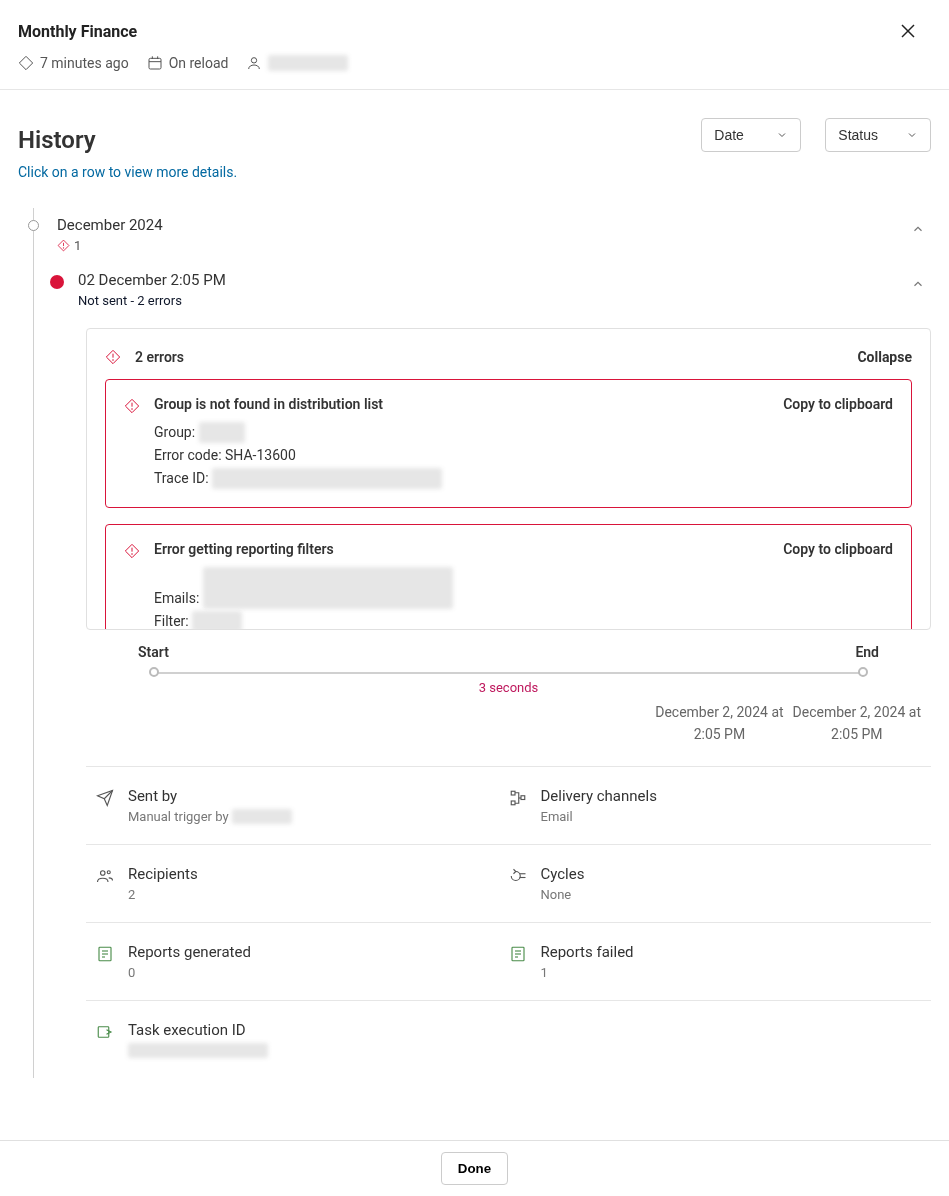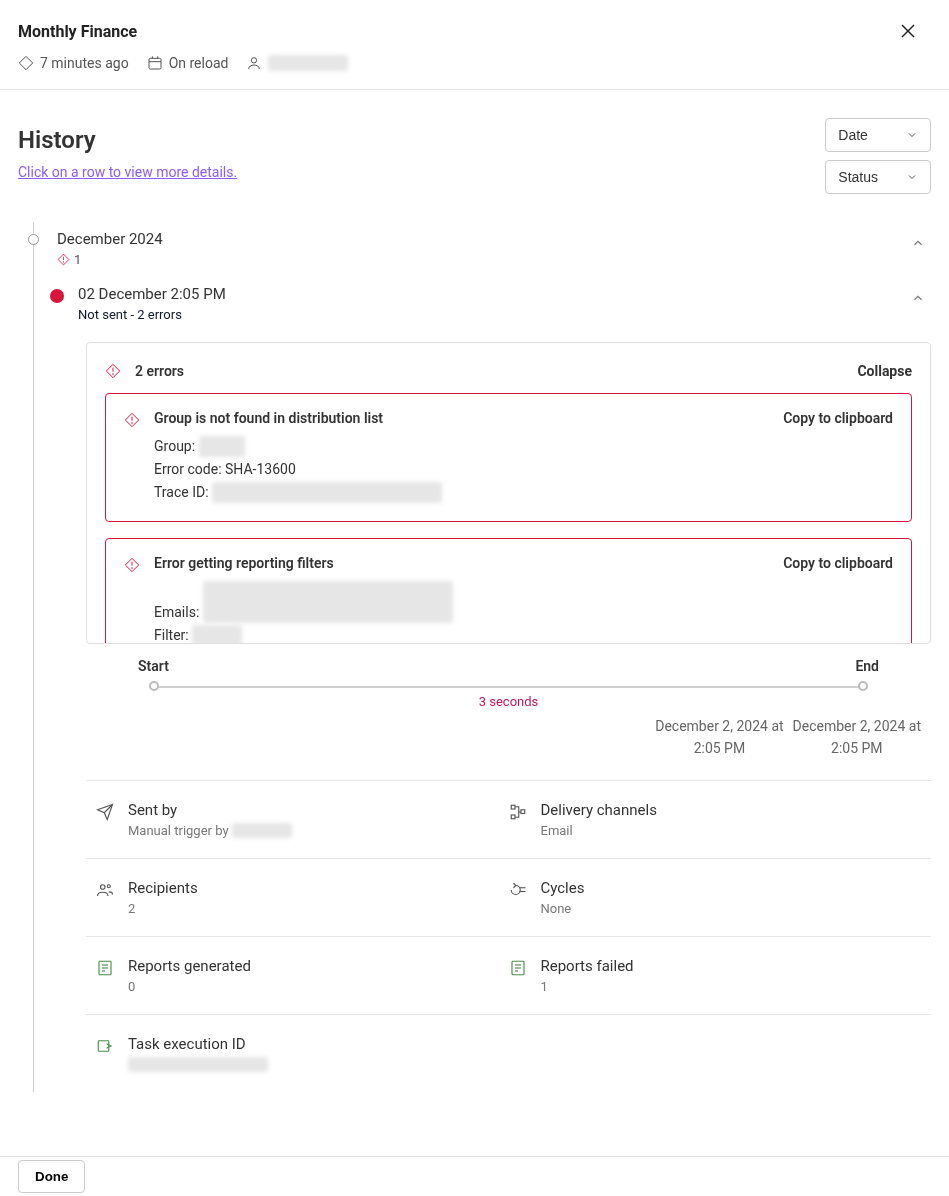--- a/index.html
+++ b/index.html
@@ -38,22 +38,22 @@
   .header-meta-item { display: flex; align-items: center; gap: 6px; font-size: 14px; }
   .header-meta-item svg { width: 16px; height: 16px; stroke: #555; fill: none; stroke-width:1.5; }
   .close-btn { position: absolute; top: 14px; right: 32px; cursor: pointer; }
   .close-btn svg { width: 18px; height: 18px; stroke: #222; stroke-width: 2; }
 
   .hr { border-top: 1px solid #e6e6e6; margin: 4px 0 0 0; }
 
   .content { padding: 28px 18px 40px 18px; }
   .content-head { display:flex; justify-content:space-between; align-items:flex-start; }
   .content-title { font-size: 24px; font-weight:600; color:#333; margin-bottom:10px;margin-top:8px;}
-  .content-sub { font-size:14px; color:#8b5cf6;text-decoration:underline; }
-  .filters { display:flex; gap:8px;flex-direction:column;}
+  .content-sub { font-size:14px; color:#0369a1; }
+  .filters { display:flex; gap:24px;}
   .filter-btn {
     border:1px solid #ccc; border-radius:4px; background:#fff;
     padding: 8px 12px; display:flex; align-items:center; gap:28px;
     font-size:14px; cursor:pointer; color:#333;
     min-width:100px; justify-content:space-between;
   }
   .filter-btn svg{ width:12px; height:12px; stroke:#555; stroke-width:2; fill:none;}
 
   .timeline { position:relative; margin-top:28px; margin-left:10px; }
   .vline {
@@ -135,23 +135,23 @@
   .info-row{
     display:flex; border-top:1px solid #e6e6e6; padding:20px 10px;
   }
   .info-cell{ flex:1; display:flex; gap:14px;}
   .info-cell svg{width:18px;height:18px; stroke:#555; fill:none; stroke-width:1.5; margin-top:2px;}
   .info-cell svg.green{stroke:#4a8c4a;}
   .info-title{font-size:15px; color:#333;}
   .info-sub{font-size:13px; color:#777; margin-top:4px;}
 
   .footer {
-    position:absolute; bottom:0; left:0; right:0; height:40px;
+    position:absolute; bottom:0; left:0; right:0; height:56px;
     border-top:1px solid #e0e0e0; background:#fff;
-    display:flex; justify-content:flex-start; align-items:center; padding:0 18px;
+    display:flex; justify-content:center; align-items:center; padding:0 18px;
   }
   .done-btn{
     border:1px solid #ccc; border-radius:4px; background:#fff;
     padding:8px 16px; font-weight:600; cursor:pointer;
   }
 
   .scroll-filler { height: 1px; }
 </style>
 </head>
 <body>

